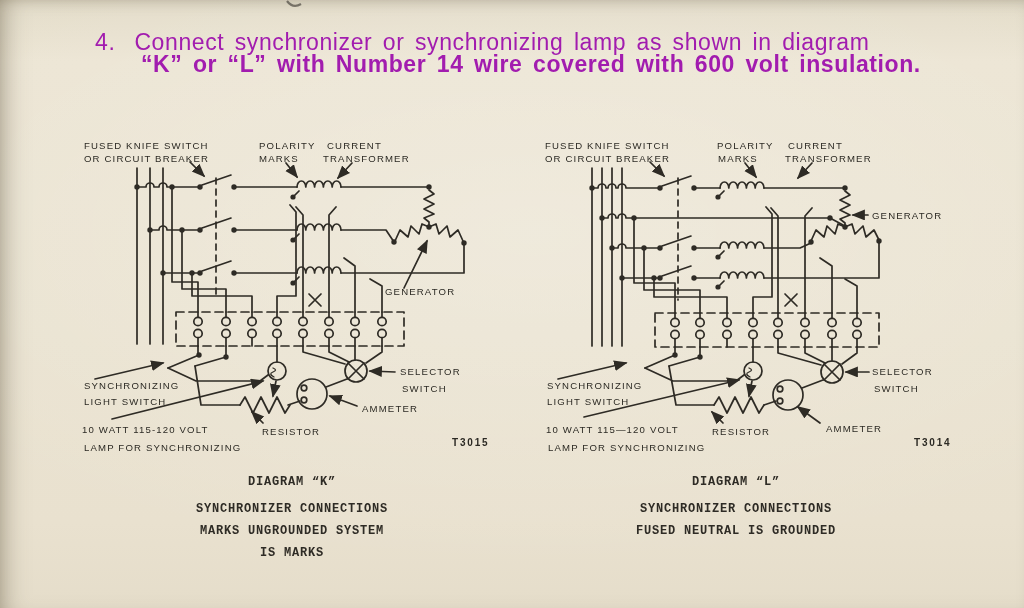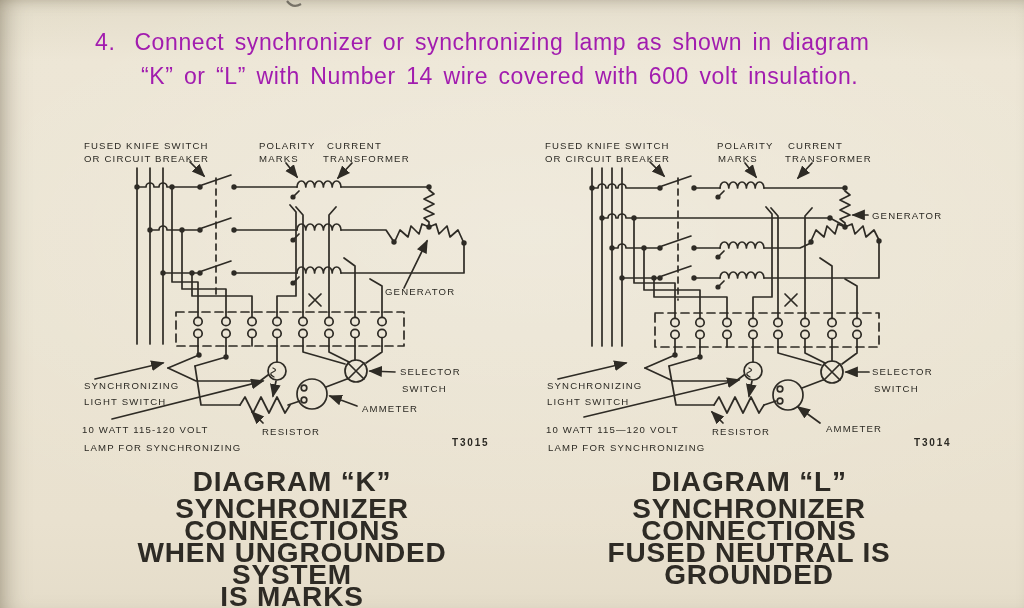--- a/index.html
+++ b/index.html
@@ -9,27 +9,27 @@
     background:
       radial-gradient(120% 90% at 52% 38%, rgba(255,255,255,.22), rgba(0,0,0,0) 62%),
       linear-gradient(180deg,#e3dcc9 0%,#ece5d4 10%,#eae3d1 55%,#e9e1cf 86%,#e5ddca 100%);
   }
   .vignette{position:absolute;inset:0;pointer-events:none;
     box-shadow:inset 20px 0 26px -18px rgba(92,82,60,.5), inset 0 8px 16px -10px rgba(92,82,60,.38);}
   .instr{position:absolute;white-space:nowrap;color:#a21caf;font-size:23px;
     letter-spacing:.6px;word-spacing:3.5px;}
   #instr-line1{left:95px;top:29px;}
   #instr-line1 .num{display:inline-block;margin-right:19px;}
-  #instr-line2{left:141px;top:63px;}
+  #instr-line2{left:141px;top:51px;font-weight:bold;}
   .caption{position:absolute;top:471px;width:368px;text-align:center;
-    font-family:Liberation Sans, sans-serif;font-weight:bold;color:#2e2b25;
-    font-size:28px;line-height:22px;letter-spacing:.8px;}
+    font-family:Liberation Mono, monospace;font-weight:bold;color:#2e2b25;
+    font-size:12px;line-height:22px;letter-spacing:.8px;}
   .caption .cap-title{margin-bottom:5px;}
   #caption-k{left:108px;}
-  #caption-l{left:565px;}
+  #caption-l{left:552px;}
   svg{position:absolute;overflow:visible;}
   #svg-k{left:70px;top:130px;}
   #svg-l{left:535px;top:130px;}
   .wire{stroke:#2e2b25;stroke-width:1.7;fill:none;stroke-linecap:round;stroke-linejoin:round;}
   .dashedw{stroke-dasharray:6 5;}
   .dot{fill:#2e2b25;stroke:none;}
   svg text{font-family:"Liberation Sans",sans-serif;font-size:9.6px;letter-spacing:1.15px;
     fill:#2c2a24;}
   svg text.fig{font-weight:bold;font-size:10px;letter-spacing:1.8px;}
   .remnant{left:0;top:0;}
@@ -323,21 +323,21 @@
     <text x="872" y="375">SELECTOR</text>
     <text x="874" y="392">SWITCH</text>
     <text x="826" y="432">AMMETER</text>
     <text x="914" y="446" class="fig">T3014</text>
   </g>
 </svg>
 
 <div id="caption-k" class="caption">
   <div class="cap-title">DIAGRAM “K”</div>
   <div>SYNCHRONIZER CONNECTIONS</div>
-  <div>WHEN UNGROUNDED SYSTEM</div>
+  <div>MARKS UNGROUNDED SYSTEM</div>
   <div>IS MARKS</div>
 </div>
 
 <div id="caption-l" class="caption">
   <div class="cap-title">DIAGRAM “L”</div>
   <div>SYNCHRONIZER CONNECTIONS</div>
   <div>FUSED NEUTRAL IS GROUNDED</div>
 </div>
 
 </body></html>

